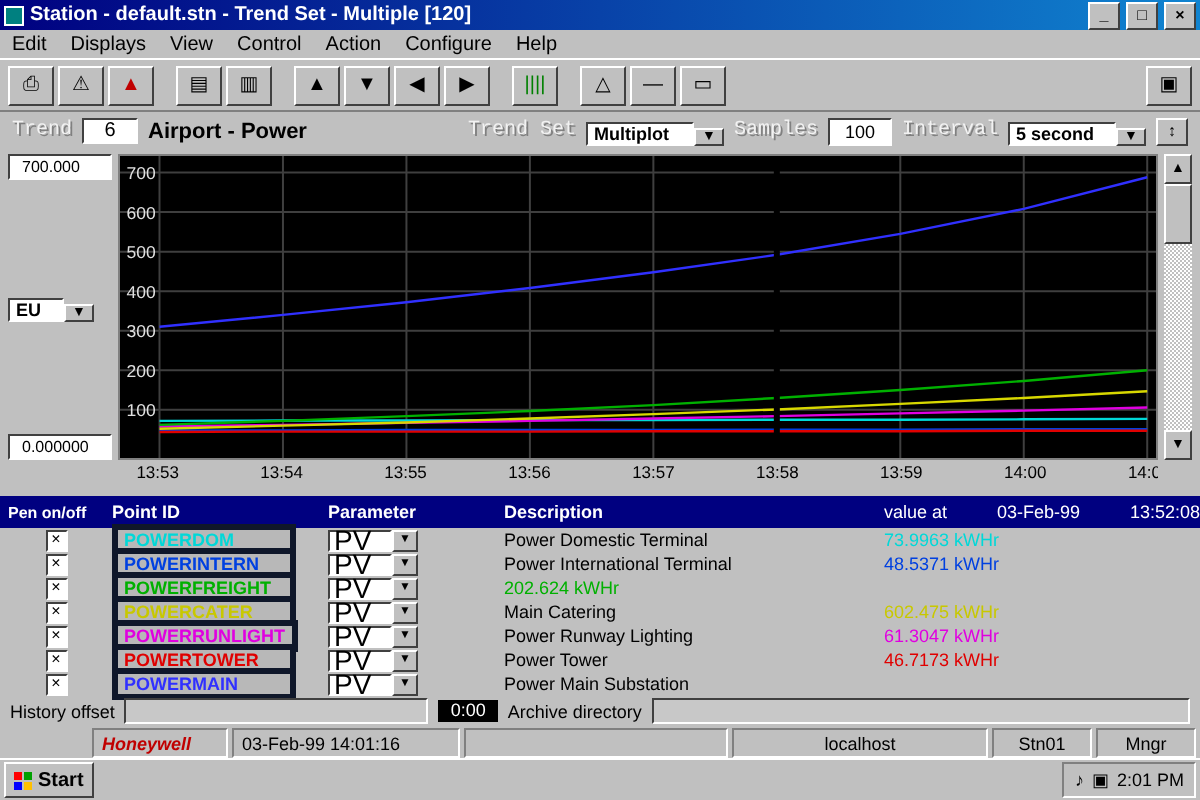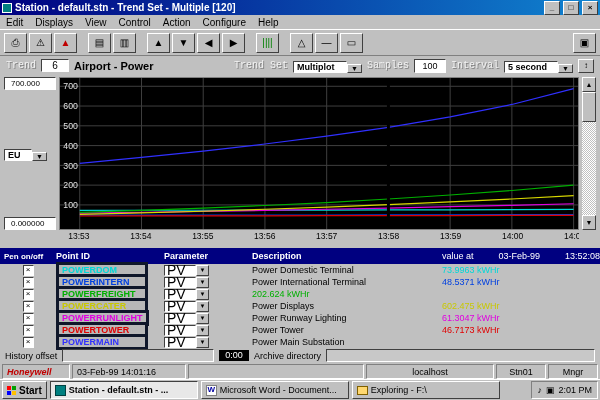--- a/index.html
+++ b/index.html
@@ -78,21 +78,21 @@
 
   
   .history-bar{height:15px;display:flex;align-items:center;gap:5px;padding:0 5px;font-size:9px;flex:0 0 auto;}
   .hist-field{height:11px;width:150px;background:#c8c8c8;border:1px solid;border-color:#404040 #fff #fff #404040;}
   .hist-time{background:#000;color:#fff;padding:0 6px;height:11px;line-height:11px;font-size:9px;}
   .hist-field2{height:11px;flex:1;background:#c8c8c8;border:1px solid;border-color:#404040 #fff #fff #404040;}
 
   .filler{flex:1;}
 
   
-  .statusbar{height:15px;display:flex;gap:2px;padding:0 2px;font-size:9px;align-items:stretch;flex:0 0 auto;}
+  .statusbar{height:15px;display:flex;gap:2px;padding:0 2px;font-size:9px;align-items:stretch;flex:0 0 auto;margin-left:44px;}
   .statusbar .panel{display:flex;align-items:center;padding:0 4px;}
   .brand{color:#c00000;font-weight:bold;font-style:italic;width:58px;}
   .sb-datetime{width:104px;text-align:center;}
   .sb-fill{flex:1;}
   .sb-host{width:118px;justify-content:center;}
   .sb-stn{width:40px;justify-content:center;}
   .sb-role{width:40px;justify-content:center;}
 
   
   .taskbar{height:20px;border-top:1px solid #ffffff;display:flex;align-items:center;gap:3px;
@@ -313,21 +313,21 @@
       </div>
     <div class="cell">
         <span class="point-box" style="color: rgb(200, 200, 0);">POWERCATER</span>
       </div>
     <div class="cell">
       <span class="mini-select">
         <span class="ms-val">PV</span>
         <span class="ms-btn">▼</span>
       </span>
     </div>
-    <div class="cell">Power Displays</div>
+    <div class="cell">Main Catering</div>
     <div class="cell c-value" style="color: rgb(200, 200, 0);">602.475 kWHr</div>
   </div>
 
   <div class="pen-row grid-cols">
     <div class="cell c-pen">
         <span class="checkbox">×</span>
       </div>
     <div class="cell">
         <span class="point-box" style="color: rgb(224, 0, 224);">POWERRUNLIGHT</span>
       </div>
@@ -397,32 +397,18 @@
 <div class="taskbar">
   <div class="start-btn raised">
     <span class="win-logo">
         <i></i>
         <i></i>
         <i></i>
         <i></i>
       </span>
     <span>Start</span>
   </div>
-  <div id="task-buttons" style="display:flex;gap:3px;flex:1;">
-      <div class="task-btn raised active">
-        <span class="ticon ticon-station"></span>
-        <span>Station - default.stn - ...</span>
-      </div>
-      <div class="task-btn raised">
-        <span class="ticon ticon-word">W</span>
-        <span>Microsoft Word - Document...</span>
-      </div>
-      <div class="task-btn raised">
-        <span class="ticon ticon-explorer"></span>
-        <span>Exploring - F:\</span>
-      </div>
-    </div>
   <div class="tray panel">
     <span>♪</span>
     <span>▣</span>
     <span>2:01 PM</span>
   </div>
 </div>
 
 </body></html>

